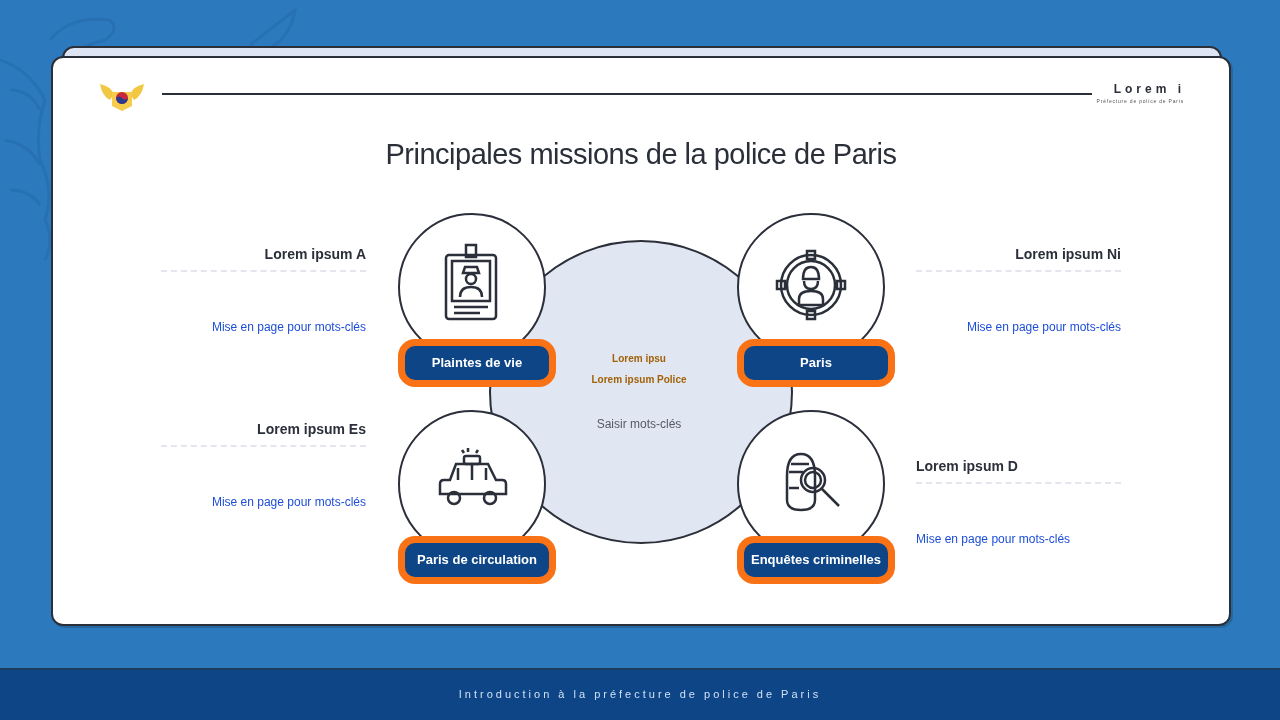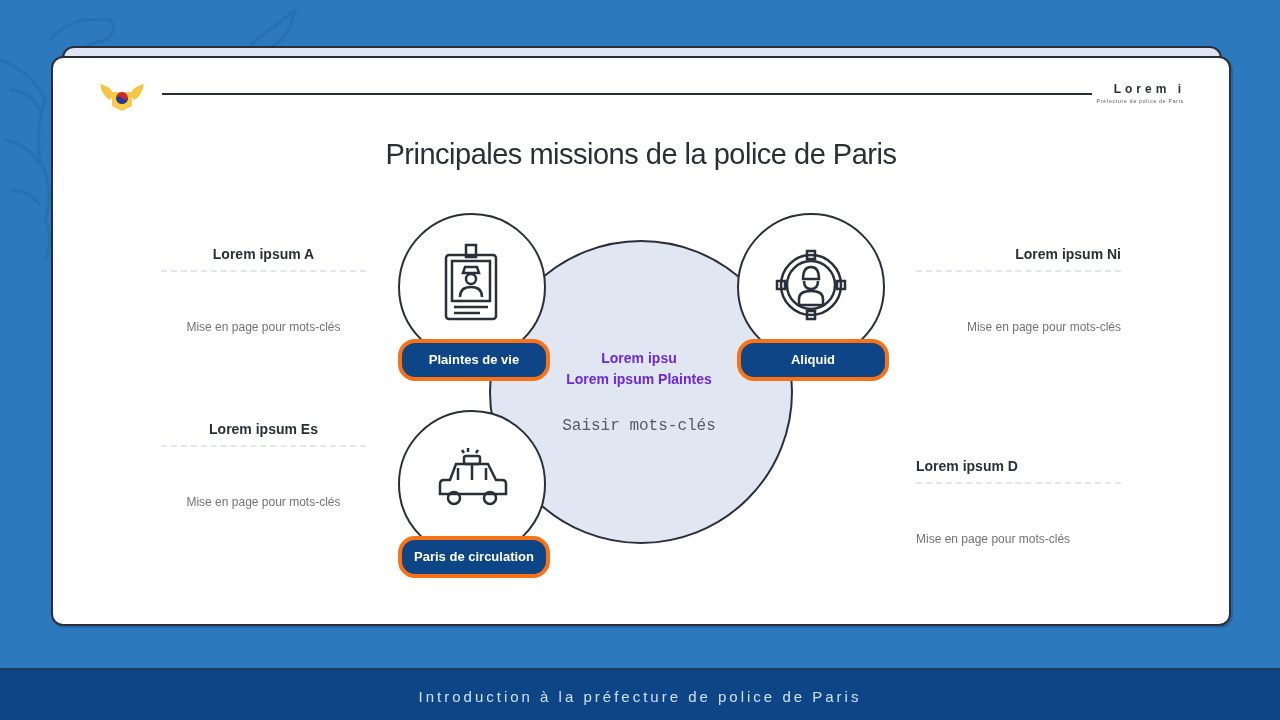--- a/index.html
+++ b/index.html
@@ -23,37 +23,37 @@
   .brand-title { position:absolute; right:44px; top:24px; font-size:12px; font-weight:bold; letter-spacing:4px; color:#2b2f3a; }
   .brand-sub { position:absolute; right:45px; top:40px; font-size:5px; letter-spacing:0.8px; color:#555; }
   .page-title {
     position:absolute; left:0; width:100%; top:80px; text-align:center;
     font-size:29px; font-weight:normal; color:#2b2f3a; letter-spacing:-0.5px;
   }
   .center-circle {
     position:absolute; left:436px; top:182px; width:300px; height:300px;
     border-radius:50%; background:#e1e6f3; border:2px solid #2b2f3a;
   }
-  .center-title { position:absolute; left:486px; top:290px; width:200px; text-align:center; font-size:14px; font-weight:bold; color:#6d28d9; line-height:21px; }
-  .center-sub { position:absolute; left:486px; top:359px; width:200px; text-align:center; font-size:16px; color:#555a66;font-family:Liberation Mono, monospace; }
+  .center-title { position:absolute; left:486px; top:290px; width:200px; text-align:center; font-size:10px; font-weight:bold; color:#a16207; line-height:21px; }
+  .center-sub { position:absolute; left:486px; top:359px; width:200px; text-align:center; font-size:12px; color:#555a66; }
   .node { position:absolute; width:148px; height:148px; }
   .node-circle { position:absolute; left:0; top:0; width:144px; height:144px; border-radius:50%; background:#fff; border:2px solid #2b2f3a; }
   .node-icon { position:absolute; left:36px; top:30px; width:76px; height:80px; }
   .pill {
     position:absolute; left:0; top:126px; width:144px; height:34px; border-radius:17px;
-    background:#0e4586; border:4px solid #f97316; color:#fff;
+    background:#0e4586; border:7px solid #f97316; color:#fff;
     font-size:13px; font-weight:bold; text-align:center; line-height:34px;
   }
   .side { position:absolute; width:205px; }
   .side .label { font-size:14px; font-weight:bold; color:#2b2f3a; }
   .side .dash { margin-top:8px; border-top:2px dashed #e3e6ec; }
-  .side .desc { margin-top:48px; font-size:12px; color:#737373; }
-  .side.left { text-align:center; }
+  .side .desc { margin-top:48px; font-size:12px; color:#1d4ed8; }
+  .side.left { text-align:right; }
   .footer { position:absolute; left:0; top:668px; width:1280px; height:52px; background:#0e4586; border-top:2px solid #1d3a5f; }
-  .footer-text { position:absolute; left:0; width:100%; top:18px; text-align:center; font-size:15px; letter-spacing:3px; color:#cfe0f5; }
+  .footer-text { position:absolute; left:0; width:100%; top:18px; text-align:center; font-size:11px; letter-spacing:3px; color:#cfe0f5; }
 </style>
 </head>
 <body>
 
 <svg class="bg-emblem" viewBox="0 0 320 300">
   <g fill="none" stroke="#2468a8" stroke-width="3">
     <path d="M50 40 q20-25 60-20 q10 10 -5 20 q-20 5-25 10"></path>
     <path d="M250 45 l45-35 q-5 30-30 40"></path>
     <path d="M0 60 q30 10 45 40 q-10 30 -5 60 q15 30 5 60 q10 20 0 40"></path>
     <path d="M10 90 q20 0 30 20 M5 140 q25 5 35 25 M10 190 q20 0 30 15"></path>
@@ -72,21 +72,21 @@
   </svg>
   <div class="header-line"></div>
   <div class="brand-title">Lorem i</div>
   <div class="brand-sub">Préfecture de police de Paris</div>
 
   <div class="page-title">Principales missions de la police de Paris</div>
 
   <div class="center-circle"></div>
   <div class="center-title">
     <div>Lorem ipsu</div>
-    <div>Lorem ipsum Plaintes</div>
+    <div>Lorem ipsum Police</div>
   </div>
   <div class="center-sub">Saisir mots-clés</div>
 
   <div class="node" style="left:345px; top:155px;">
     <div class="node-circle"></div>
     <svg class="node-icon" viewBox="0 0 76 80" fill="none" stroke="#2b2f3a" stroke-width="2.5">
       <rect x="12" y="12" width="50" height="64" rx="3"></rect>
       <rect x="18" y="18" width="38" height="40"></rect>
       <rect x="32" y="2" width="10" height="12"></rect>
       <path d="M29 30 h16 l-2-6 h-12z"></path>
@@ -100,36 +100,47 @@
   <div class="node" style="left:684px; top:155px;">
     <div class="node-circle"></div>
     <svg class="node-icon" viewBox="0 0 76 80" fill="none" stroke="#2b2f3a" stroke-width="2.5">
       <circle cx="38" cy="42" r="30"></circle>
       <circle cx="38" cy="42" r="24"></circle>
       <path d="M34 8 h8 v8 h-8z M34 68 h8 v8 h-8z M4 38 h8 v8 h-8z M64 38 h8 v8 h-8z"></path>
       <path d="M30 36 q0-12 8-12 q8 0 8 12z"></path>
       <path d="M31 38 q0 8 7 8 q7 0 7-8"></path>
       <path d="M26 62 v-6 q0-8 12-8 q12 0 12 8 v6z"></path>
     </svg>
-    <div class="pill">Aliquid</div>
+    <div class="pill">Paris</div>
   </div>
 
   <div class="node" style="left:345px; top:352px;">
     <div class="node-circle"></div>
     <svg class="node-icon" viewBox="0 0 76 80" fill="none" stroke="#2b2f3a" stroke-width="2.5">
       <path d="M34 8 v4 M28 10 l2 3 M44 10 l-2 3"></path>
       <rect x="30" y="16" width="16" height="8" rx="2"></rect>
       <path d="M22 24 h32 l8 16 h6 q4 0 4 4 v10 h-66 v-10 q0-4 4-4 h6z"></path>
       <path d="M24 28 v12 M38 24 v16 M52 28 v12"></path>
       <circle cx="20" cy="58" r="6"></circle>
       <circle cx="56" cy="58" r="6"></circle>
     </svg>
     <div class="pill">Paris de circulation</div>
   </div>
 
+  <div class="node" style="left:684px; top:352px;">
+    <div class="node-circle"></div>
+    <svg class="node-icon" viewBox="0 0 76 80" fill="none" stroke="#2b2f3a" stroke-width="2.5">
+      <path d="M14 36 q0-22 14-22 q14 0 14 22 v24 q0 10-14 10 q-14 0-14-10z"></path>
+      <path d="M18 24 h18 M16 32 h14 M16 48 h10"></path>
+      <circle cx="40" cy="40" r="12"></circle>
+      <circle cx="40" cy="40" r="8"></circle>
+      <path d="M48 48 l18 18"></path>
+    </svg>
+    <div class="pill">Enquêtes criminelles</div>
+  </div>
 
   <div class="side left" style="left:108px; top:188px;">
     <div class="label">Lorem ipsum A</div>
     <div class="dash"></div>
     <div class="desc">Mise en page pour mots-clés</div>
   </div>
   <div class="side" style="left:863px; top:188px;text-align:right;">
     <div class="label">Lorem ipsum Ni</div>
     <div class="dash"></div>
     <div class="desc">Mise en page pour mots-clés</div>

